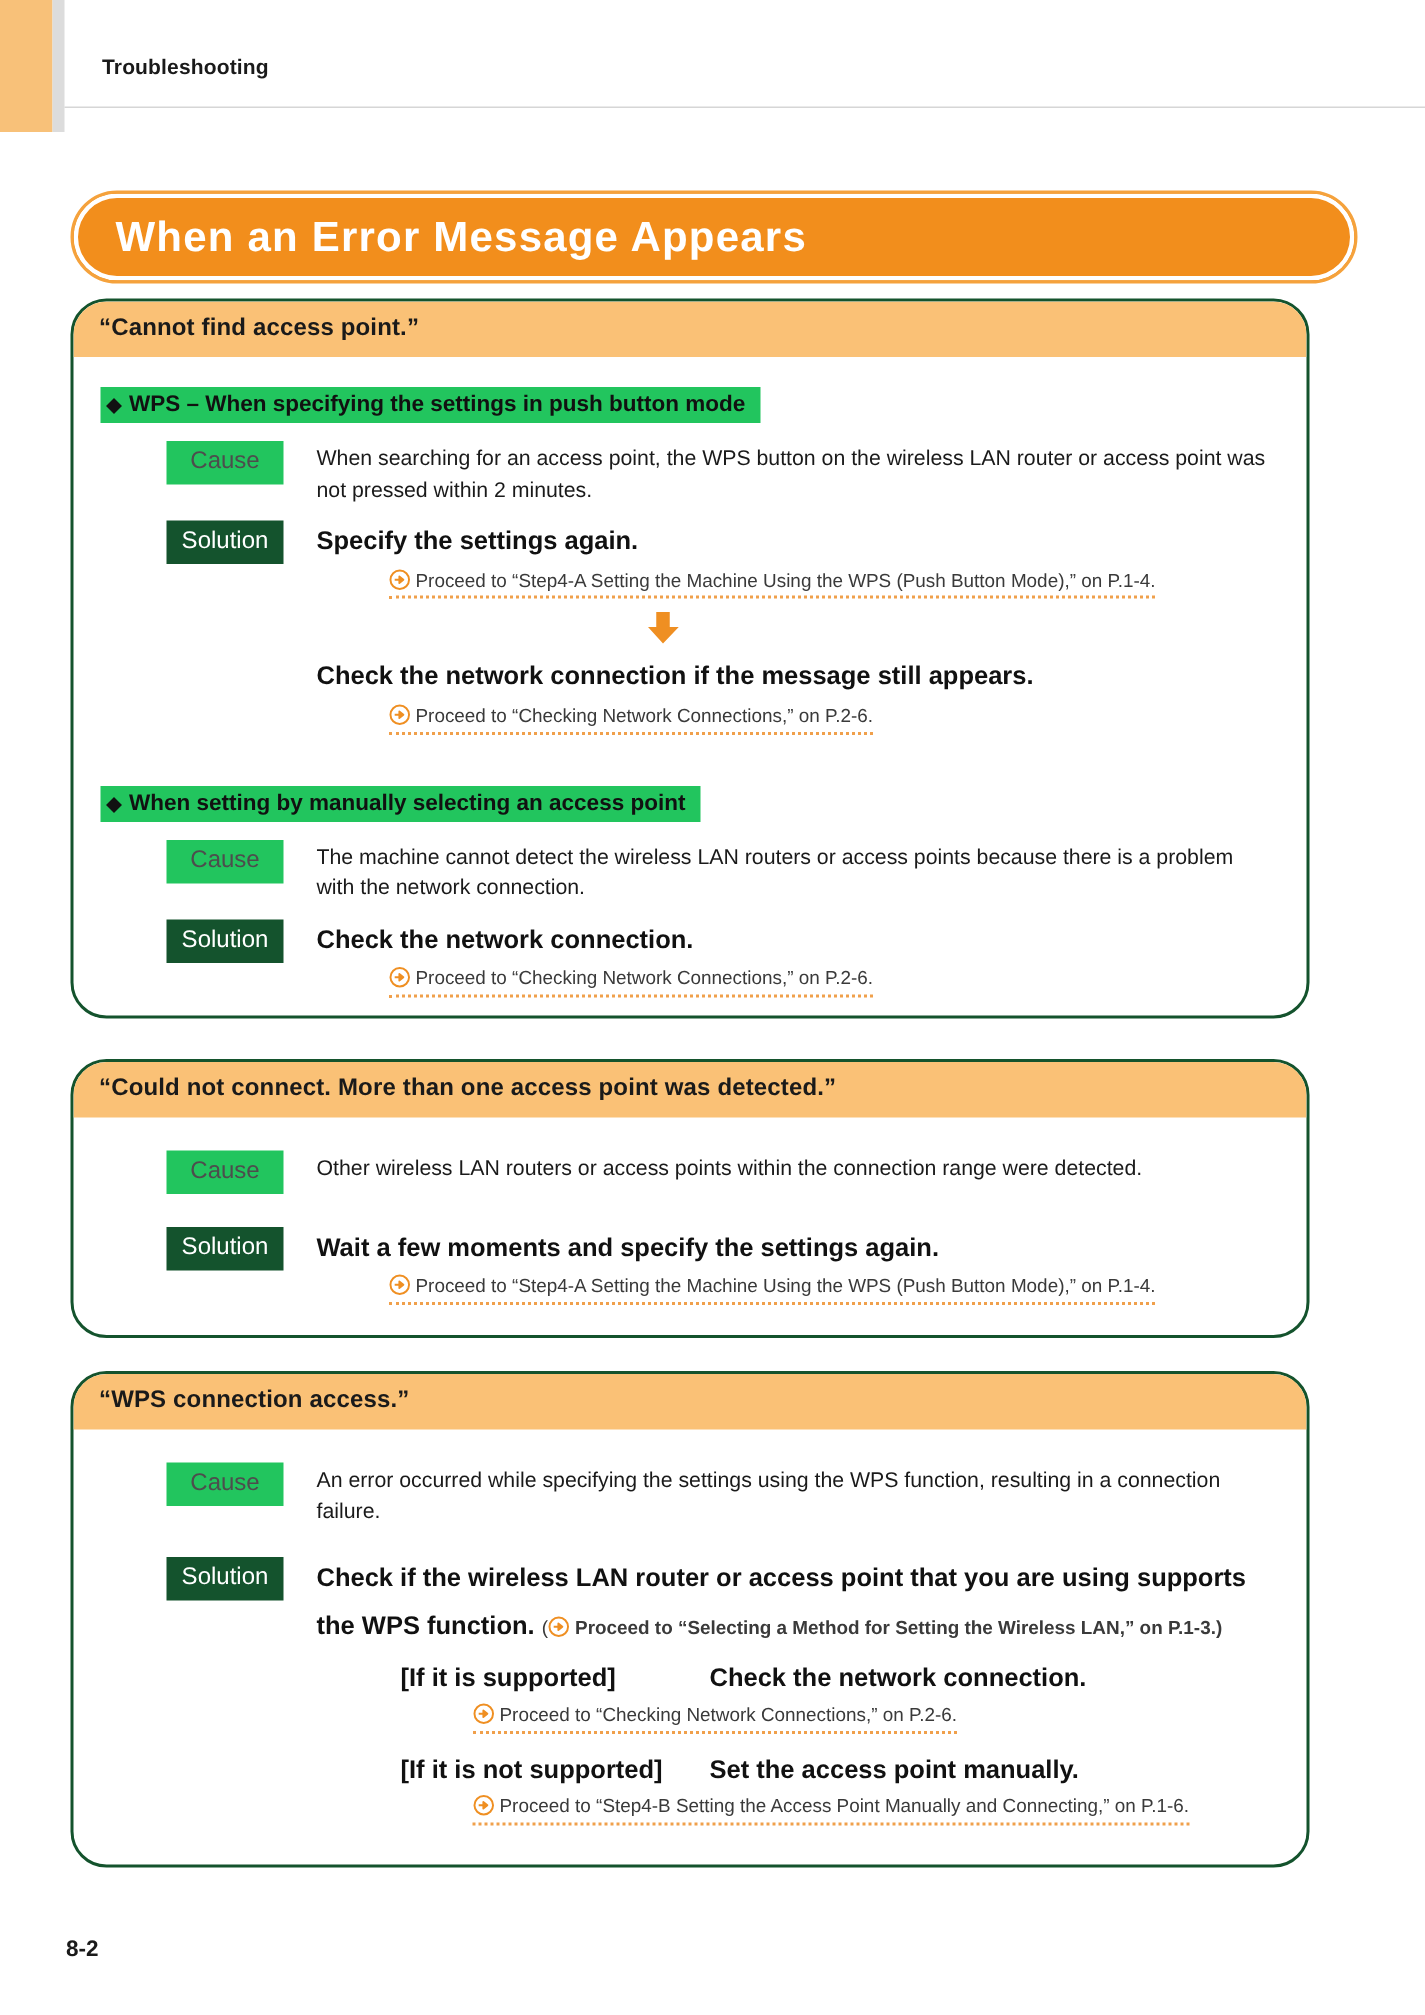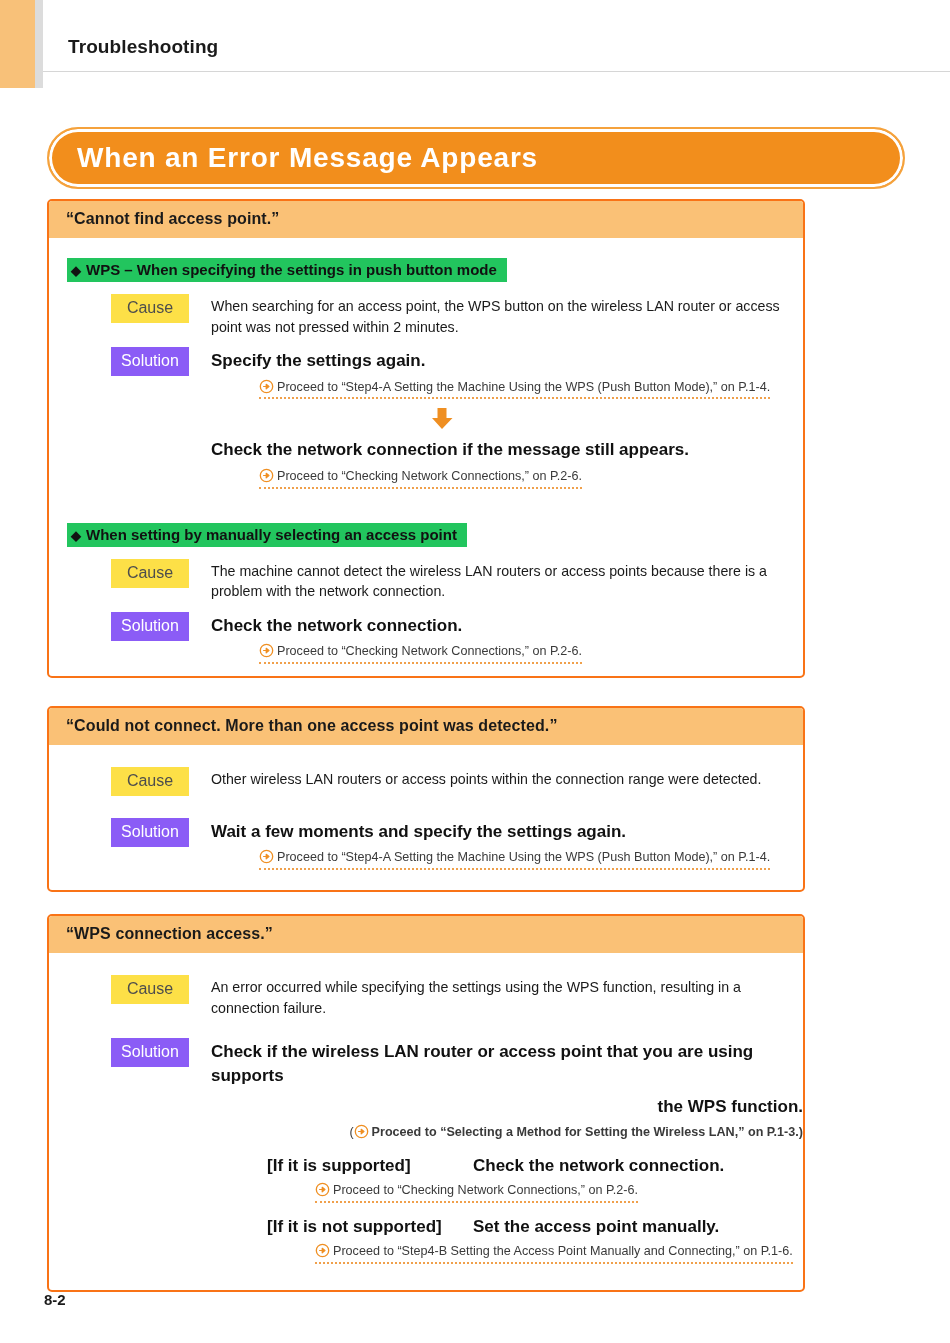--- a/index.html
+++ b/index.html
@@ -20,21 +20,21 @@
   }
   .edge-tab-gray {
     position: absolute; left: 35px; top: 0;
     width: 8px; height: 88px;
     background: #dcdcdc;
   }
 
   
   .runhead {
     position: absolute; left: 68px; top: 36px;
-    font-size: 19px; font-weight: bold; letter-spacing: .1px;
+    font-size: 14px; font-weight: bold; letter-spacing: .1px;
     color: #1a1a1a;
   }
   .runhead-rule {
     position: absolute; left: 43px; right: 0; top: 71px;
     height: 1px; background: #d6d6d6;
   }
 
   
   .banner {
     position: absolute; left: 47px; top: 127px;
@@ -46,23 +46,23 @@
     display: flex; align-items: center;
   }
   .banner-title {
     padding-left: 28px;
     color: #ffffff; font-size: 28px; font-weight: bold;
     letter-spacing: .8px;
   }
 
   
   .card {
-    position: absolute; left: 47px; width: 758px;
-    border: 2px solid #f97316;
-    border-radius: 5px;
+    position: absolute; left: 47px; width: 826px;
+    border: 2px solid #14532d;
+    border-radius: 24px;
     background: #ffffff;
     overflow: hidden;
   }
   .card-head {
     background: #fac176;
     padding: 9px 0 10px 17px;
     font-size: 16px; font-weight: bold; color: #1a1a1a;
     letter-spacing: .1px;
   }
   .card-body { padding: 6px 0 12px 0; }
@@ -82,22 +82,22 @@
     display: flex; align-items: flex-start;
     margin: 10px 0 0 0; padding-left: 62px;
   }
   .badge {
     flex: 0 0 auto;
     width: 78px; text-align: center;
     padding: 5px 0 6px;
     font-size: 16px;
     margin-right: 22px;
   }
-  .badge.cause  { background: #fde047; color: #4d4d4d; }
-  .badge.soln   { background: #8b5cf6; color: #ffffff; text-align: center; }
+  .badge.cause  { background: #22c55e; color: #4d4d4d; }
+  .badge.soln   { background: #14532d; color: #ffffff; text-align: center; }
   .row-content { flex: 1 1 auto; padding-top: 2px; }
 
   .cause-text {
     font-size: 14.2px; line-height: 1.45; color: #1a1a1a;
     max-width: 640px;
   }
   .soln-title {
     font-size: 17px; font-weight: bold; color: #111;
     line-height: 1.38;
   }
@@ -254,21 +254,21 @@
         <div class="badge cause">Cause</div>
         <div class="row-content">
           <div class="cause-text">An error occurred while specifying the settings using the WPS function, resulting in a connection failure.</div>
         </div>
       </div>
 
       <div class="row" style="margin-top:20px;">
         <div class="badge soln">Solution</div>
         <div class="row-content">
           <div class="soln-title wide">Check if the wireless LAN router or access point that you are using supports</div>
-          <div class="soln-title wide" style="margin-top:8px;text-align:right;"><span>the WPS function.</span> <span class="ref-inline">(</span><span class="ref nodots"><span class="rico"><svg viewBox="0 0 16 16" width="15" height="15">
+          <div class="soln-title wide" style="margin-top:8px;"><span>the WPS function.</span> <span class="ref-inline">(</span><span class="ref nodots"><span class="rico"><svg viewBox="0 0 16 16" width="15" height="15">
                     <circle cx="8" cy="8" r="6.6" fill="none" stroke="#ef8f22" stroke-width="1.4"></circle>
                     <path d="M4.4 8h5.1M7.7 5.6L10.6 8 7.7 10.4z" fill="#ef8f22" stroke="#ef8f22" stroke-width="1.3" stroke-linejoin="round"></path>
                   </svg></span><span>Proceed to “Selecting a Method for Setting the Wireless LAN,” on P.1-3.)</span></span></div>
         </div>
       </div>
 
       <div class="cond-line">
         <div class="cond-label">[If it is supported]</div>
         <div class="cond-action">Check the network connection.</div>
       </div>

